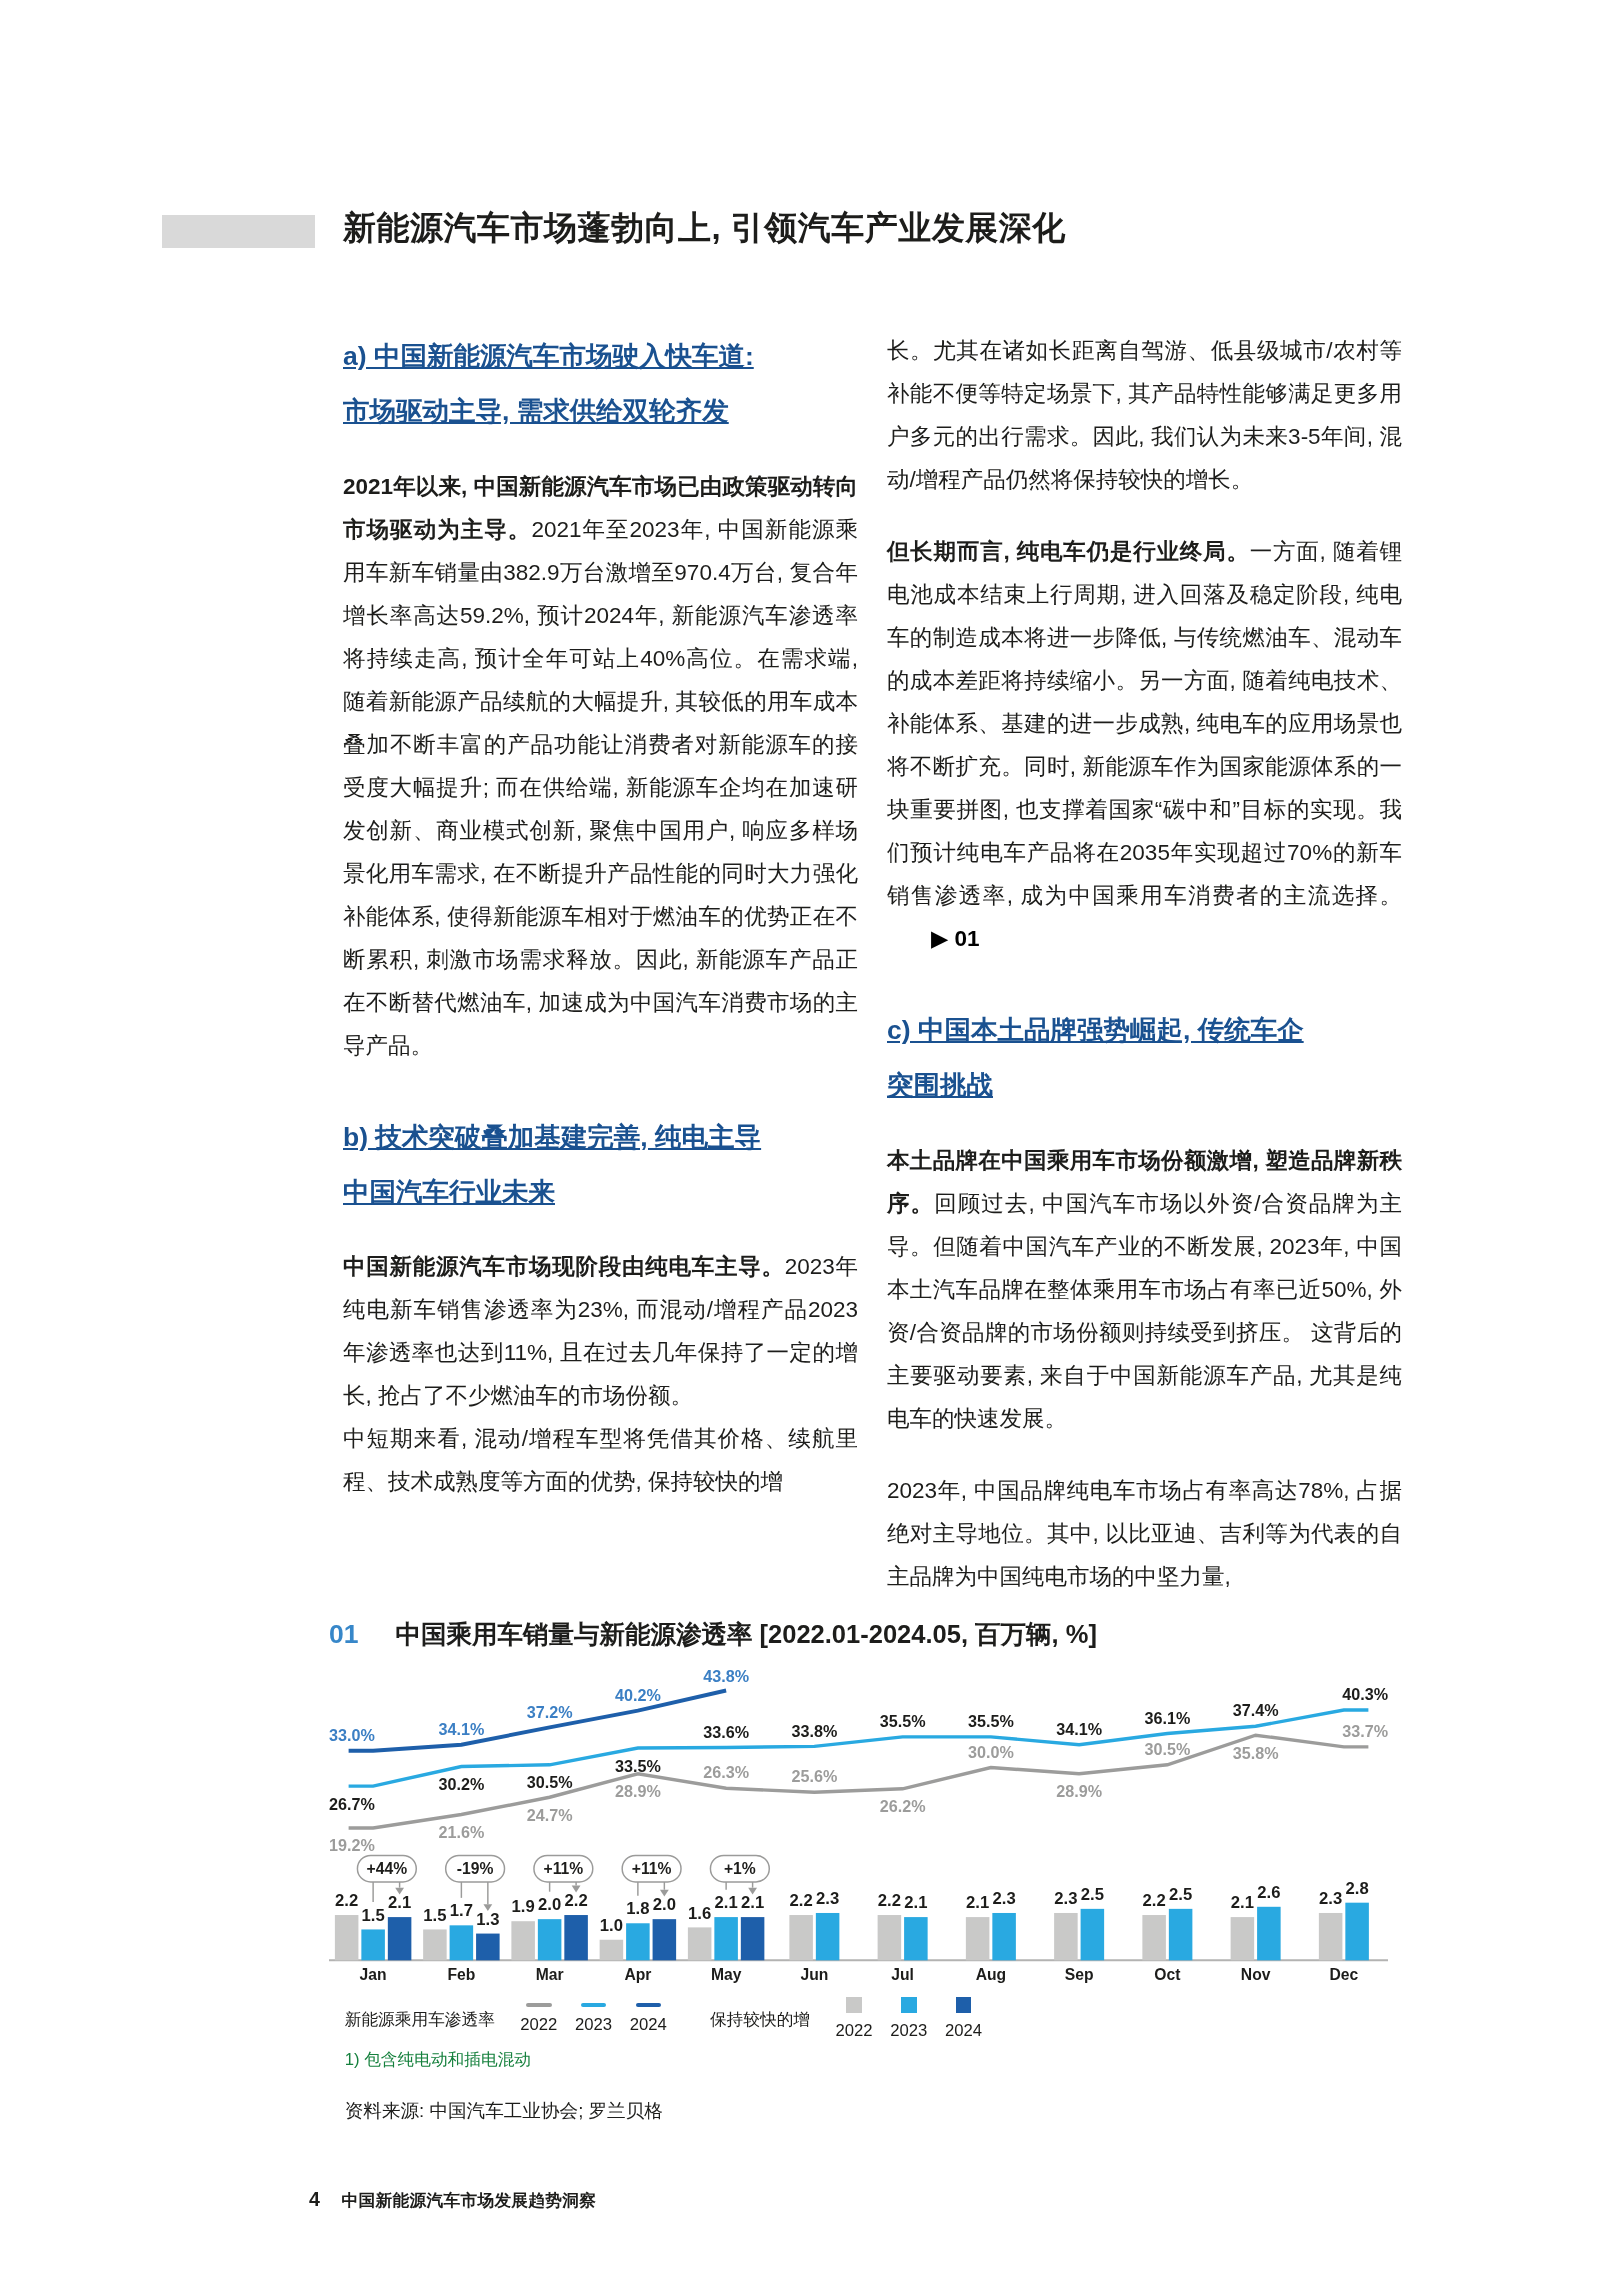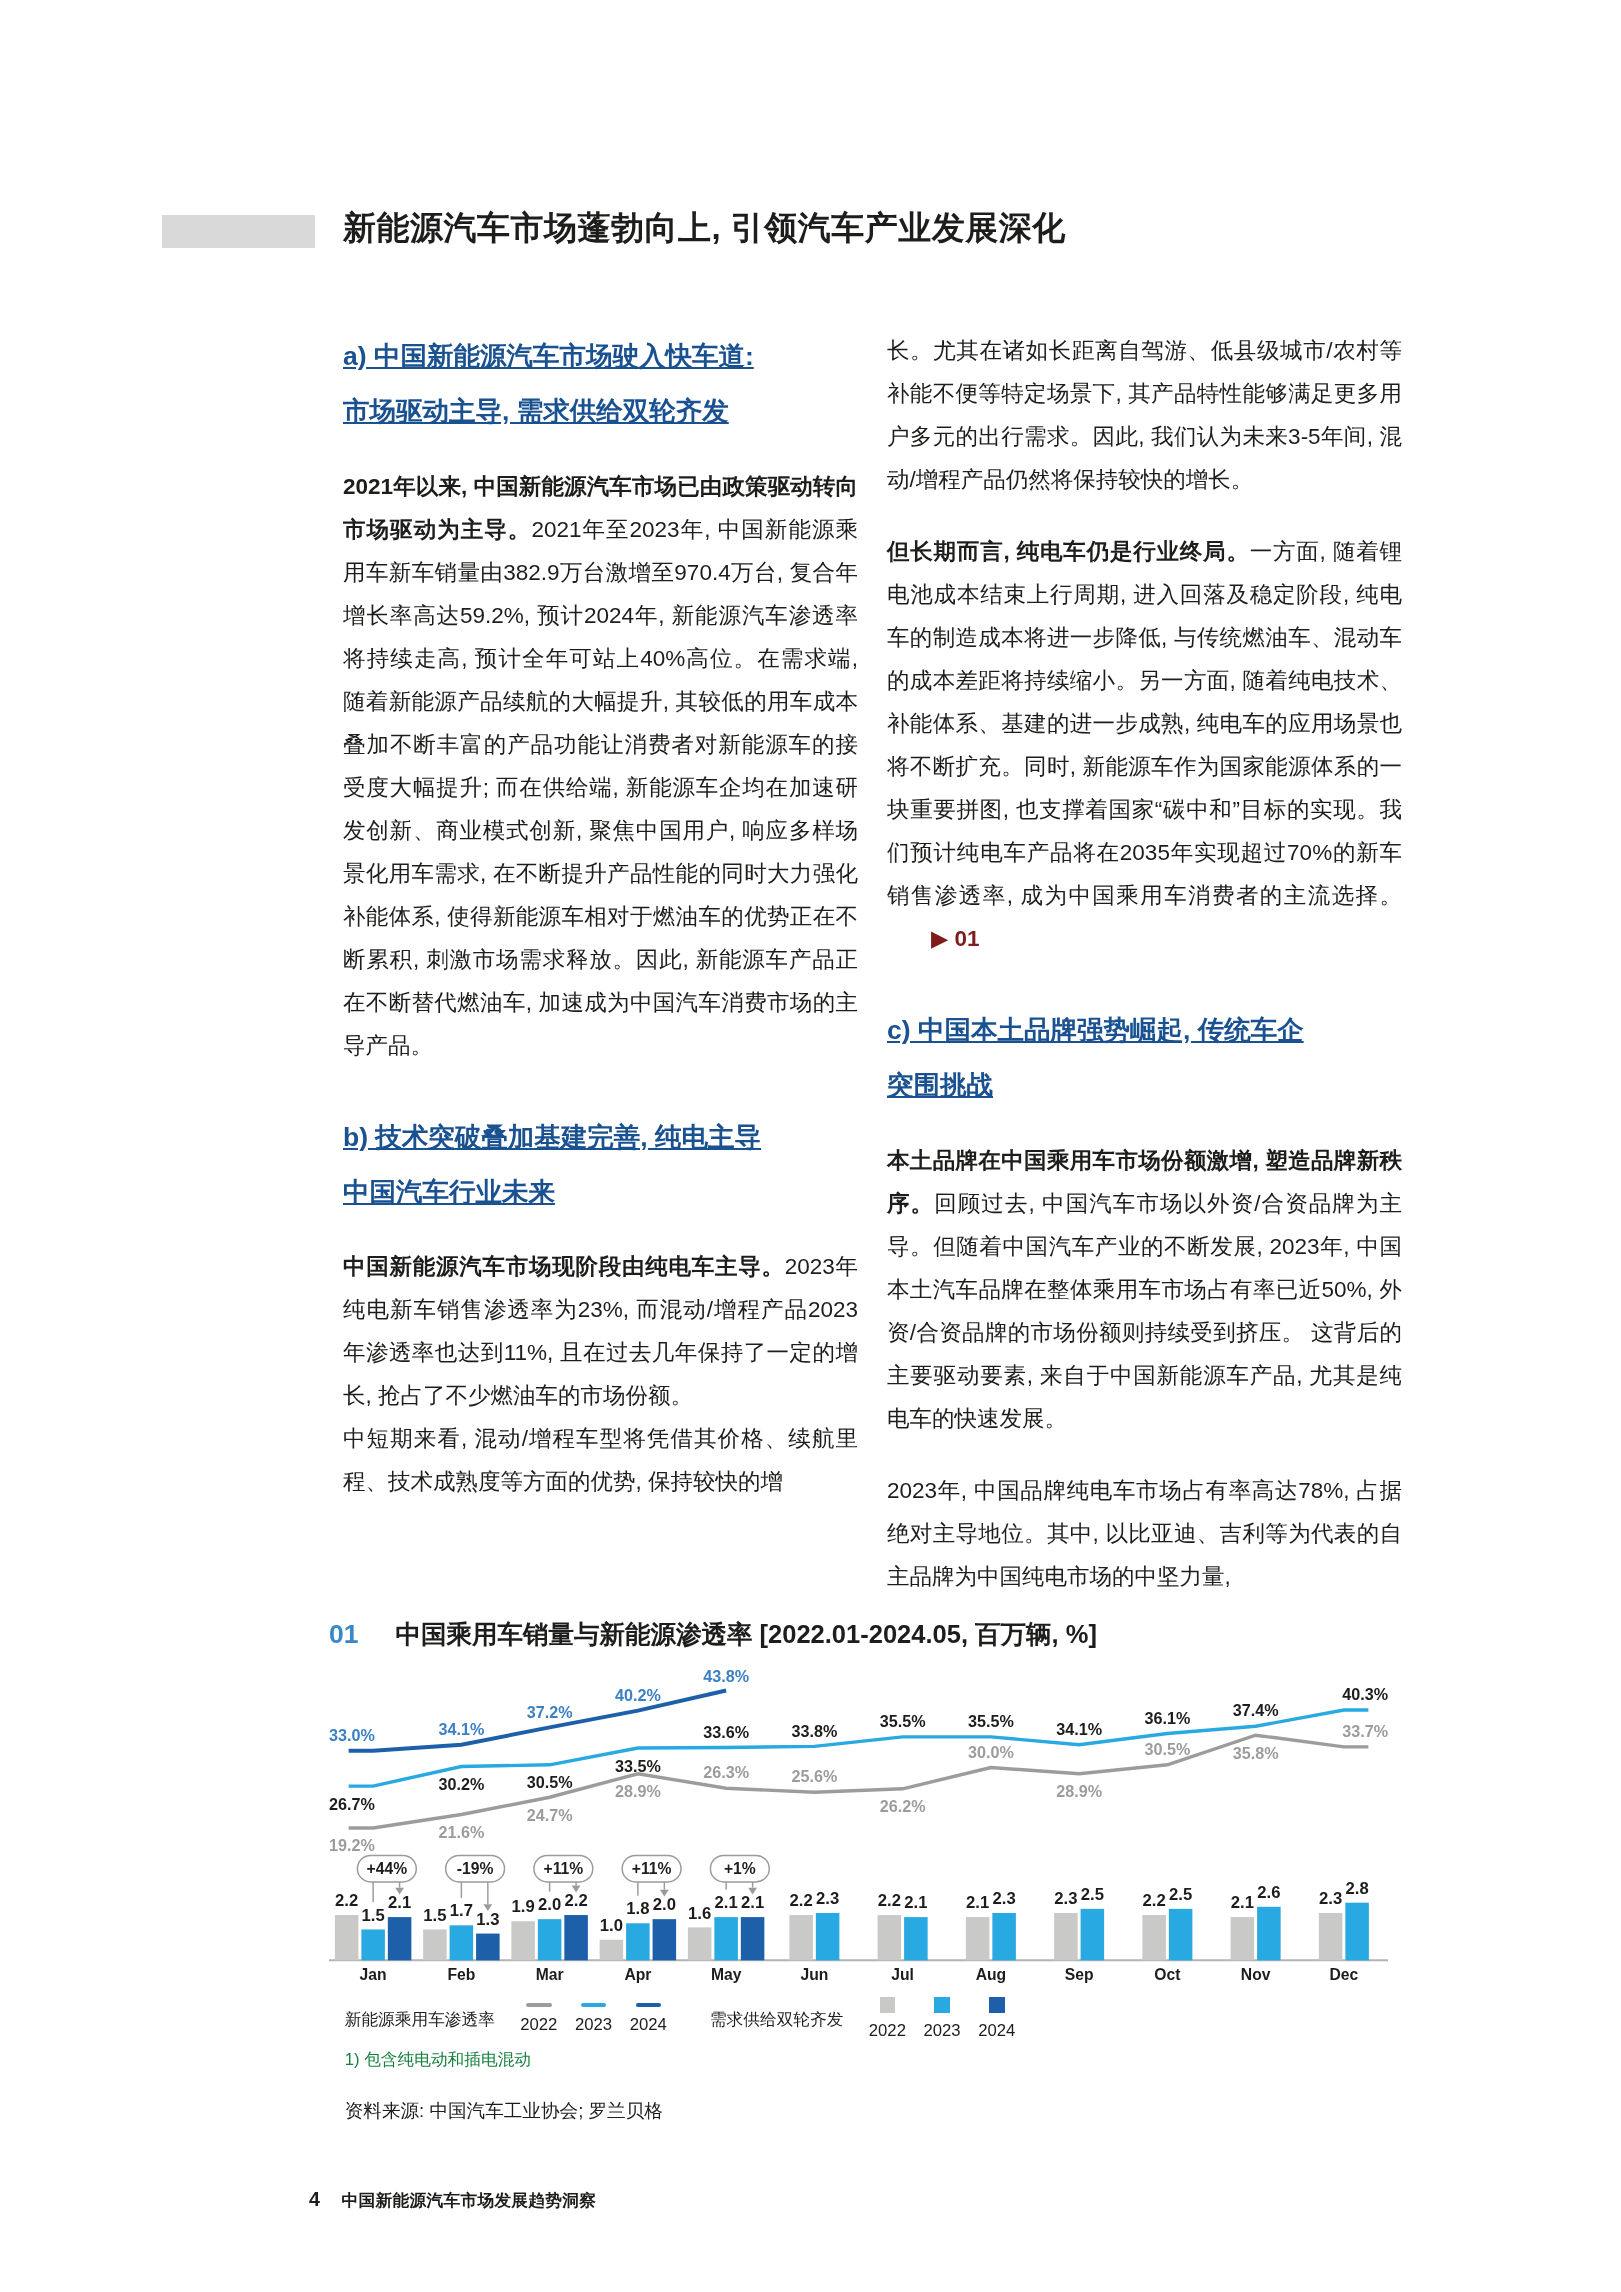--- a/index.html
+++ b/index.html
@@ -11,21 +11,21 @@
   .page-title { position:absolute; left:343px; top:206px; margin:0; font-size:33px; font-weight:bold; letter-spacing:0.5px; }
 
   .columns { position:absolute; left:343px; top:329px; width:1059px; display:flex; gap:29px; }
   .col { width:515px; }
   .sec-heading { color:#1a5190; font-size:26.5px; line-height:55px; font-weight:bold;
                  margin:0 0 25.5px 0; white-space:pre-line;text-decoration:underline; }
   .sec-heading.mt { margin-top:43px; }
   .para { font-size:22.5px; line-height:43px; text-align:justify; margin:0 0 29px 0; }
   .para.nogap { margin-bottom:0; }
   .para .b { font-weight:bold; }
-  .para .lnk { color:#7f1d1d; font-weight:bold; white-space:nowrap;padding-left:44px; }
+  .para .lnk { color:#000000; font-weight:bold; white-space:nowrap;padding-left:44px; }
 
   .chart-block { position:absolute; left:329px; top:1617px; width:1059px; }
   .chart-head { display:flex; gap:37px; align-items:baseline; margin-bottom:15.7px; }
   .chart-num { color:#3787c9; font-weight:bold; font-size:26.5px; }
   .chart-title { font-weight:bold; font-size:25.5px; }
   #chart-svg { display:block; font-family:"Liberation Sans","DejaVu Sans",sans-serif; }
 
   .chart-legend { display:flex; align-items:center; gap:17.6px; margin-top:13.7px;
                   font-size:16.7px; margin-left:15.7px; color:#1d1d1b; }
   .lg-label { margin-right:7.8px; }
@@ -213,21 +213,21 @@
         <span>2022</span>
       </span>
       <span class="lg-item">
         <span class="lg-line" style="background: rgb(41, 169, 225);"></span>
         <span>2023</span>
       </span>
       <span class="lg-item">
         <span class="lg-line" style="background: rgb(30, 95, 170);"></span>
         <span>2024</span>
       </span>
-      <span class="lg-label lg-gap">需求供给双轮齐发</span>
+      <span class="lg-label lg-gap">保持较快的增</span>
       <span class="lg-item">
         <span class="lg-sq" style="background: rgb(201, 201, 200);"></span>
         <span>2022</span>
       </span>
       <span class="lg-item">
         <span class="lg-sq" style="background: rgb(41, 169, 225);"></span>
         <span>2023</span>
       </span>
       <span class="lg-item">
         <span class="lg-sq" style="background: rgb(30, 95, 170);"></span>

